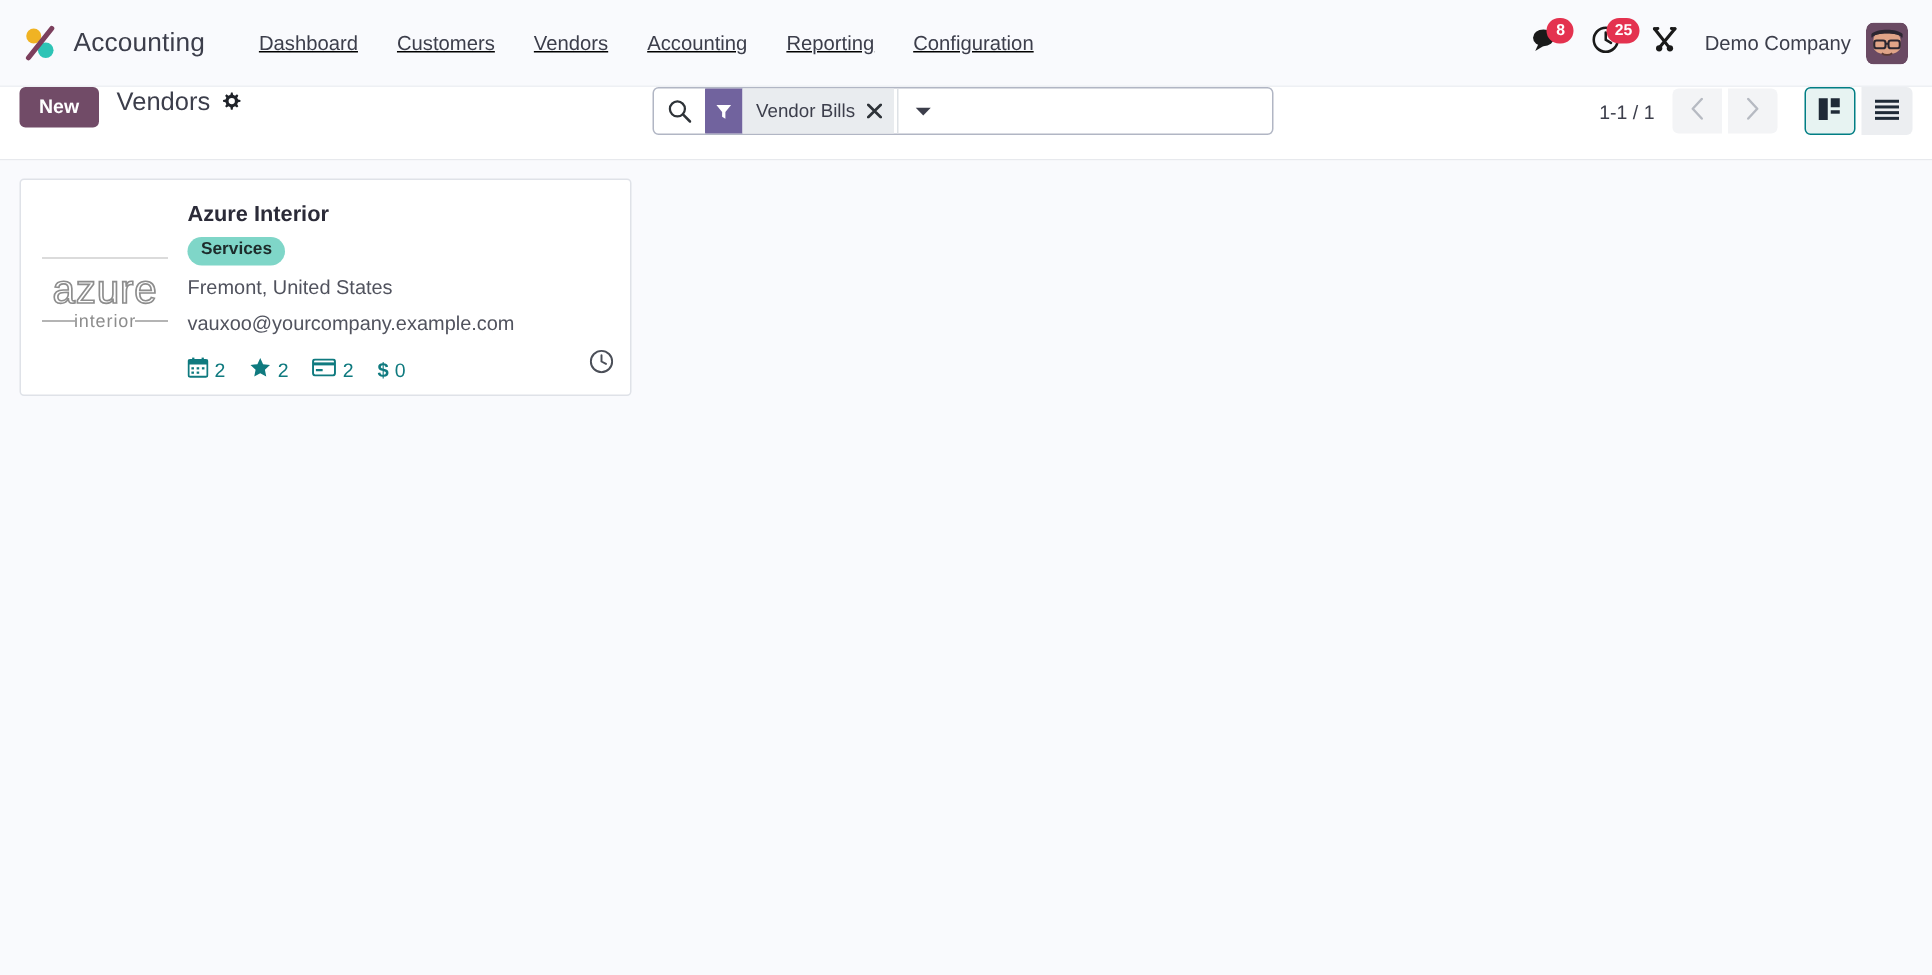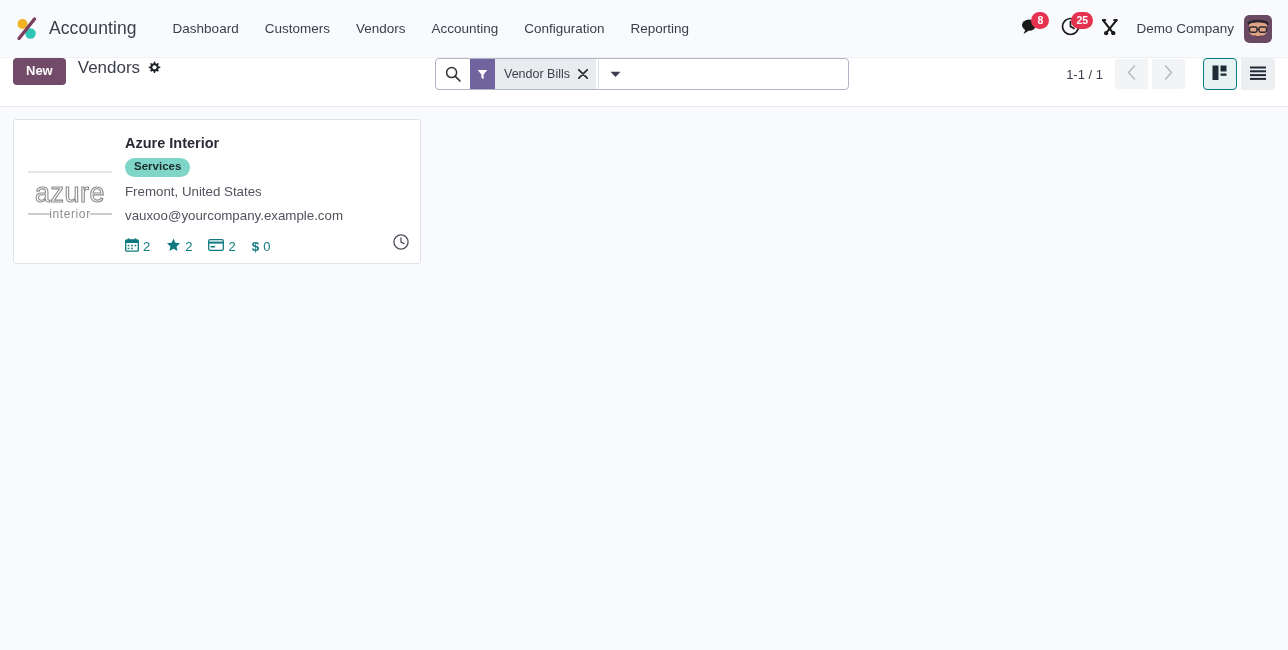--- a/index.html
+++ b/index.html
@@ -29,20 +29,21 @@
   .odoo-logo { width: 26px; height: 26px; position: relative; display:block; }
   .brand-name {
     font-size: 17.5px;
     color: #3c3e4b;
     letter-spacing: .1px;
   }
   .menu {
     display: flex; align-items: center;
     height: 100%;
     margin-left: 17px;
+    text-decoration: underline;
   }
   .menu-item {
     font-size: 13.5px;
     color: #3c3e4b;
     padding: 0 13px;
     line-height: 41px;
     cursor: pointer;
     white-space: nowrap;
   }
 
@@ -321,22 +322,22 @@
       </svg>
     </span>
     <span class="brand-name">Accounting</span>
   </div>
 
   <div class="menu">
     <div class="menu-item">Dashboard</div>
     <div class="menu-item">Customers</div>
     <div class="menu-item">Vendors</div>
     <div class="menu-item">Accounting</div>
+    <div class="menu-item">Reporting</div>
     <div class="menu-item">Configuration</div>
-    <div class="menu-item">Reporting</div>
   </div>
 
   <div class="nav-right">
 
     <div class="nav-btn">
       <span>
         <svg width="20" height="17" viewBox="0 0 20 17" xmlns="http://www.w3.org/2000/svg">
           <ellipse cx="8" cy="7.2" rx="7" ry="5.6" fill="#1a1a1a"></ellipse>
           <path d="M4.5 11.5 L2.5 16 L8 12.6 Z" fill="#1a1a1a"></path>
         </svg>

